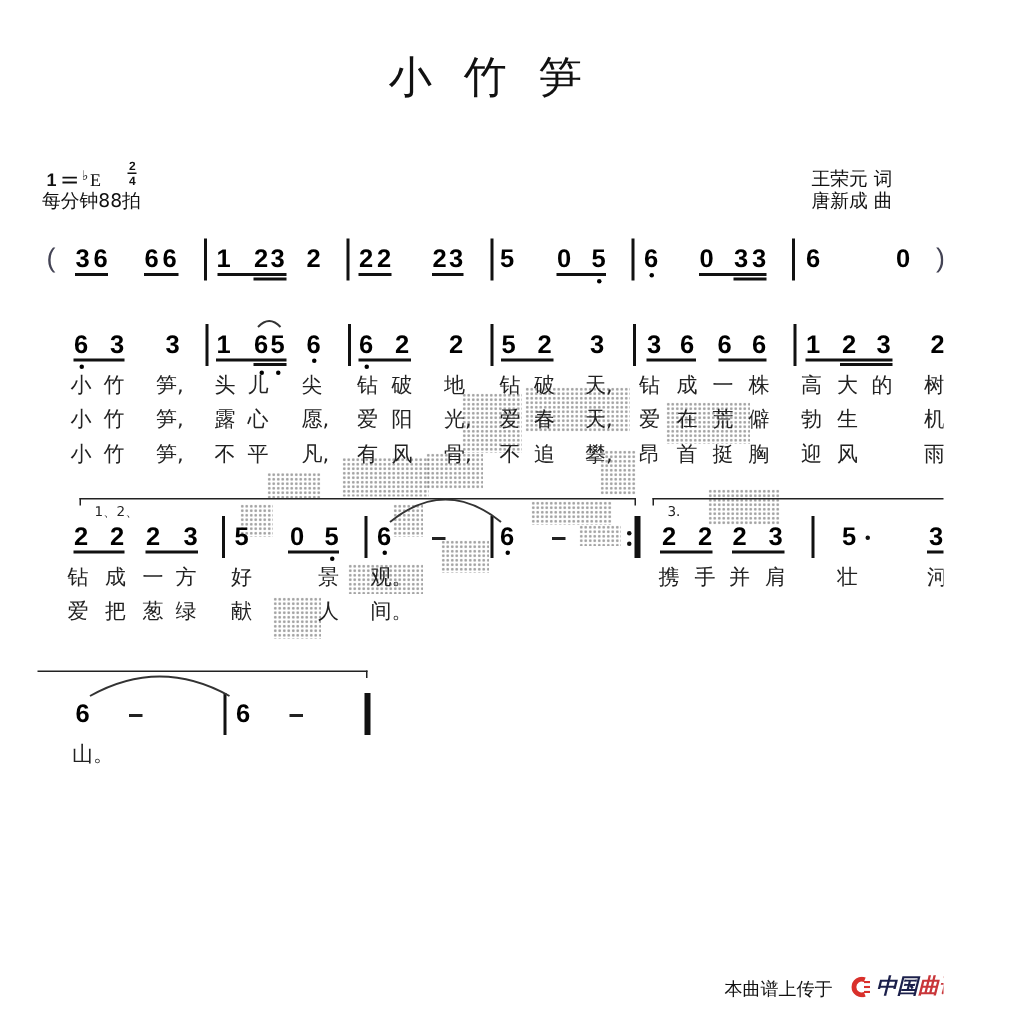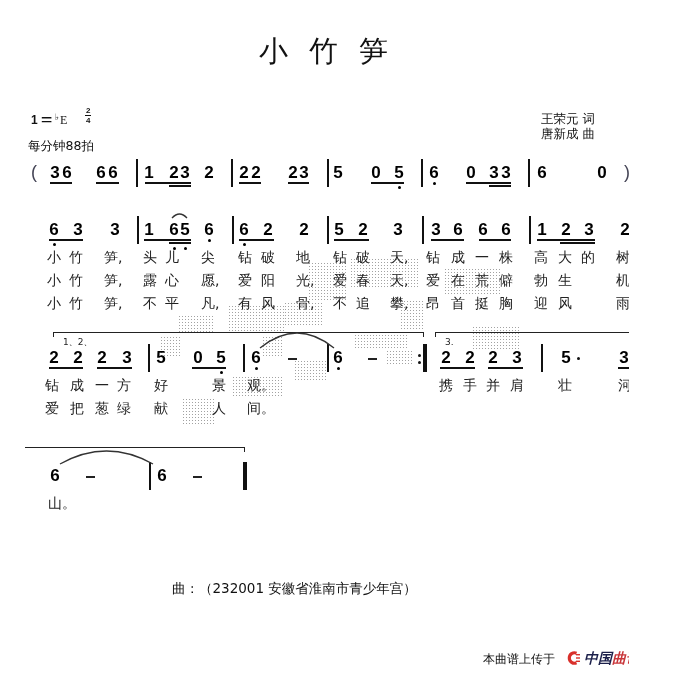--- a/index.html
+++ b/index.html
@@ -7,21 +7,21 @@
 .a{position:absolute;}
 .title{left:259px;top:33px;font-size:29px;line-height:36px;letter-spacing:21px;color:#111;white-space:nowrap;}
 .hdr{font-size:12.5px;line-height:15px;white-space:nowrap;color:#111;}
 .key{left:31px;top:110px;font-family:"Liberation Sans",sans-serif;font-weight:bold;font-size:12px;line-height:14px;white-space:nowrap;}
 .key .eq{display:inline-block;transform:scaleX(1.6);margin:0 5px 0 5px;}
 .key .flat{font-size:9px;vertical-align:4px;font-weight:normal;margin-right:1px;}
 .key .knote{font-family:"Liberation Serif",serif;font-weight:normal;}
 .timesig{left:85px;top:107px;display:flex;flex-direction:column;align-items:center;font-family:"Liberation Sans",sans-serif;font-weight:bold;font-size:8px;line-height:7px;}
 .timesig .num{border-bottom:1px solid #111;padding:0 1px 1px 1px;}
 .timesig .den{padding-top:1px;}
-.tempo{left:28px;top:126px;margin-top:12px;}
+.tempo{left:28px;top:126px;}
 .lyricist{right:34px;top:111px;}
 .composer{right:34px;top:126px;}
 .note{position:absolute;width:14px;text-align:center;font-family:"Liberation Sans",sans-serif;font-weight:bold;font-size:17px;line-height:17px;color:#000;}
 .note.paren{font-weight:normal;color:#445;font-size:18px;}
 .aug{position:absolute;width:3px;height:3px;border-radius:50%;background:#111;}
 .dot{position:absolute;width:3px;height:3px;border-radius:50%;background:#000;}
 .beam{position:absolute;height:1.5px;background:#111;}
 .bar{position:absolute;width:1.6px;background:#111;}
 .bar.thick{width:4px;}
 .rdot{position:absolute;width:3px;height:3px;border-radius:50%;background:#111;}
@@ -290,21 +290,20 @@
         <div class="dash" style="left: 192.5px; top: 476px;"></div>
         <span class="lyric" style="left: 48px; top: 495px;">山。</span>
       </div>
     </div>
   <svg id="ties" xmlns="http://www.w3.org/2000/svg">
       <path d="M172 218 Q179.5 210 187 218" fill="none" stroke="#333" stroke-width="1.3"></path>
       <path d="M260 348 Q297 318 334 348" fill="none" stroke="#333" stroke-width="1.3"></path>
       <path d="M60 464 Q106.5 438 153 464" fill="none" stroke="#333" stroke-width="1.3"></path>
     </svg>
 
-  <div class="a footer foot2">曲：（232001 安徽省淮南市青少年宫）</div>
 
   <div class="a upload">本曲谱上传于</div>
   <div class="a logo">
     <svg width="14" height="14" viewBox="0 0 14 14">
       <path d="M9.5 2.2 A5.2 5.2 0 1 0 9.5 11.8" fill="none" stroke="#d9302b" stroke-width="3.2"></path>
       <rect x="9" y="3" width="4" height="1.4" fill="#d9302b"></rect>
       <rect x="9" y="6.3" width="4" height="1.4" fill="#d9302b"></rect>
       <rect x="9" y="9.6" width="4" height="1.4" fill="#d9302b"></rect>
     </svg>
     <span class="cn">中国</span>

